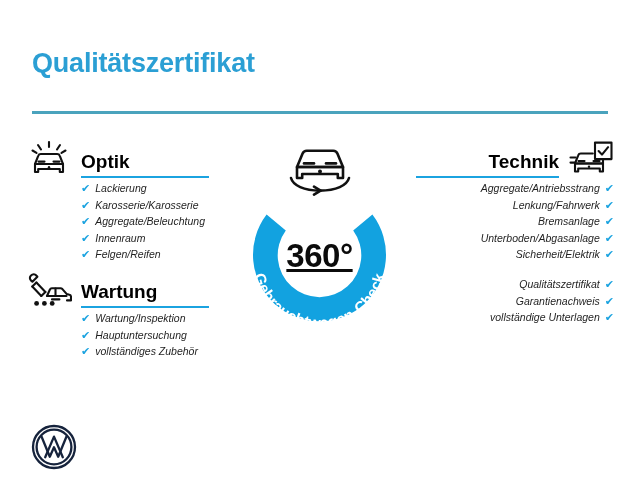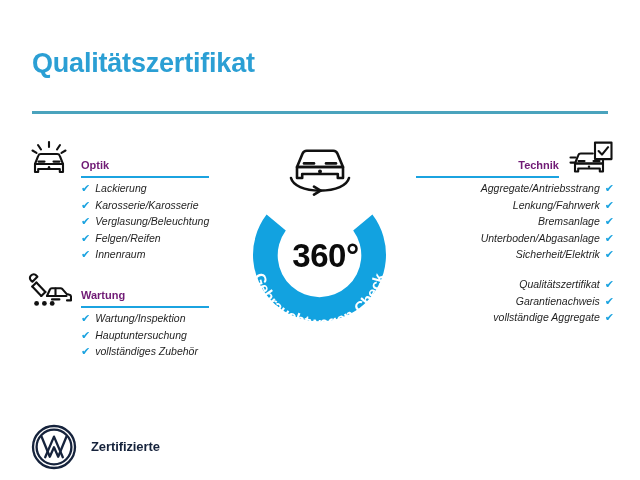--- a/index.html
+++ b/index.html
@@ -31,23 +31,23 @@
   
   .col{position:absolute;}
   .col-left{left:24px;}
   .col-right{right:24px;text-align:right;}
 
   .sec-head{
     position:relative;
     height:34px;
   }
   .sec-title{
-    font-size:11px;
-    font-weight:bold;
-    color:#701a75;
+    font-size:19px;
+    font-weight:bold;
+    color:#000000;
     line-height:1;
     position:absolute;
     bottom:9px;
   }
   .col-left .sec-title{left:57px;}
   .col-right .sec-title{right:57px;}
 
   .sec-rule{
     position:absolute;bottom:2px;height:2px;background:#1ba3e0;
   }
@@ -90,26 +90,27 @@
     left:233px;top:155px;
     width:173px;height:173px;
   }
   .badge svg{position:absolute;left:0;top:0;width:173px;height:173px;}
   .badge-car{
     position:absolute;left:40px;top:-35px;width:94px;height:56px;
   }
   .badge-car svg{position:static;width:94px;height:56px;}
   .badge-num{
     position:absolute;
-    left:6px;top:62px;width:173px;
+    left:0;top:62px;width:173px;
     text-align:center;
     font-size:33px;
     font-weight:bold;
     color:#0b0b0b;
     letter-spacing:-0.5px;
+    text-decoration:underline;
   }
 
   
   .footer{position:absolute;left:30px;top:403px;display:flex;align-items:center;}
   .vw-mark{width:48px;height:48px;}
   .vw-text{
     margin-left:13px;
     font-size:13px;
     font-weight:bold;
     color:#16233c;
@@ -144,23 +145,23 @@
           <path d="M12.5 21.6 h6"></path>
           <path d="M27.5 21.6 h6"></path>
         </svg>
       </span>
       <span class="sec-title">Optik</span>
       <span class="sec-rule"></span>
     </div>
     <ul class="checks">
       <li><span class="chk">✔</span><span>Lackierung</span></li>
       <li><span class="chk">✔</span><span>Karosserie/Karosserie</span></li>
-      <li><span class="chk">✔</span><span>Verglasung/Beleuchtung</span></li>
+      <li><span class="chk">✔</span><span>Aggregate/Beleuchtung</span></li>
+      <li><span class="chk">✔</span><span>Innenraum</span></li>
       <li><span class="chk">✔</span><span>Felgen/Reifen</span></li>
-      <li><span class="chk">✔</span><span>Innenraum</span></li>
     </ul>
   </div>
 
   <div class="col col-left" style="top:256px;width:185px;">
     <div class="sec-head">
       <span class="sec-icon">
         <svg viewBox="0 0 46 40" fill="none" stroke="#111" stroke-width="2.1" stroke-linecap="round" stroke-linejoin="round">
           <path d="M5 5.5 c1.6-1.6 4-1.6 5.3 0 l1.1 1.2 -5 5 -1.3-1.1 c-1.6-1.4-1.6-3.7-0.1-5.1 z"></path>
           <path d="M10.4 12.6 l9 9.4"></path>
           <path d="M6.3 16.6 l9 9.4"></path>
@@ -211,21 +212,21 @@
       <li><span>Bremsanlage</span><span class="chk">✔</span></li>
       <li><span>Unterboden/Abgasanlage</span><span class="chk">✔</span></li>
       <li><span>Sicherheit/Elektrik</span><span class="chk">✔</span></li>
     </ul>
   </div>
 
   <div class="col col-right" style="top:256px;width:200px;">
     <ul class="checks">
       <li><span>Qualitätszertifikat</span><span class="chk">✔</span></li>
       <li><span>Garantienachweis</span><span class="chk">✔</span></li>
-      <li><span>vollständige Aggregate</span><span class="chk">✔</span></li>
+      <li><span>vollständige Unterlagen</span><span class="chk">✔</span></li>
     </ul>
   </div>
 
   <div class="badge">
     <svg viewBox="0 0 173 173">
       <defs>
         <path id="arcpath" d="M 20 86.5 A 66.5 66.5 0 0 0 153 86.5"></path>
       </defs>
 
       <path d="M 33.6 39.5
@@ -257,17 +258,16 @@
   <div class="footer">
     <span class="vw-mark">
       <svg viewBox="0 0 48 48" fill="none" stroke="#16233c" stroke-width="2.3" stroke-linecap="round" stroke-linejoin="round">
         <circle cx="24" cy="24" r="21"></circle>
         <circle cx="24" cy="24" r="17.4"></circle>
         <path d="M11.4 13.2 L19.8 33.8 L24 24.2 L28.2 33.8 L36.6 13.2"></path>
         <path d="M15.2 34.2 L24 13.6 L32.8 34.2"></path>
       </svg>
     </span>
     <span class="vw-text">
-      <div>Zertifizierte</div>
     </span>
   </div>
 
 </div>
 
 </body></html>

